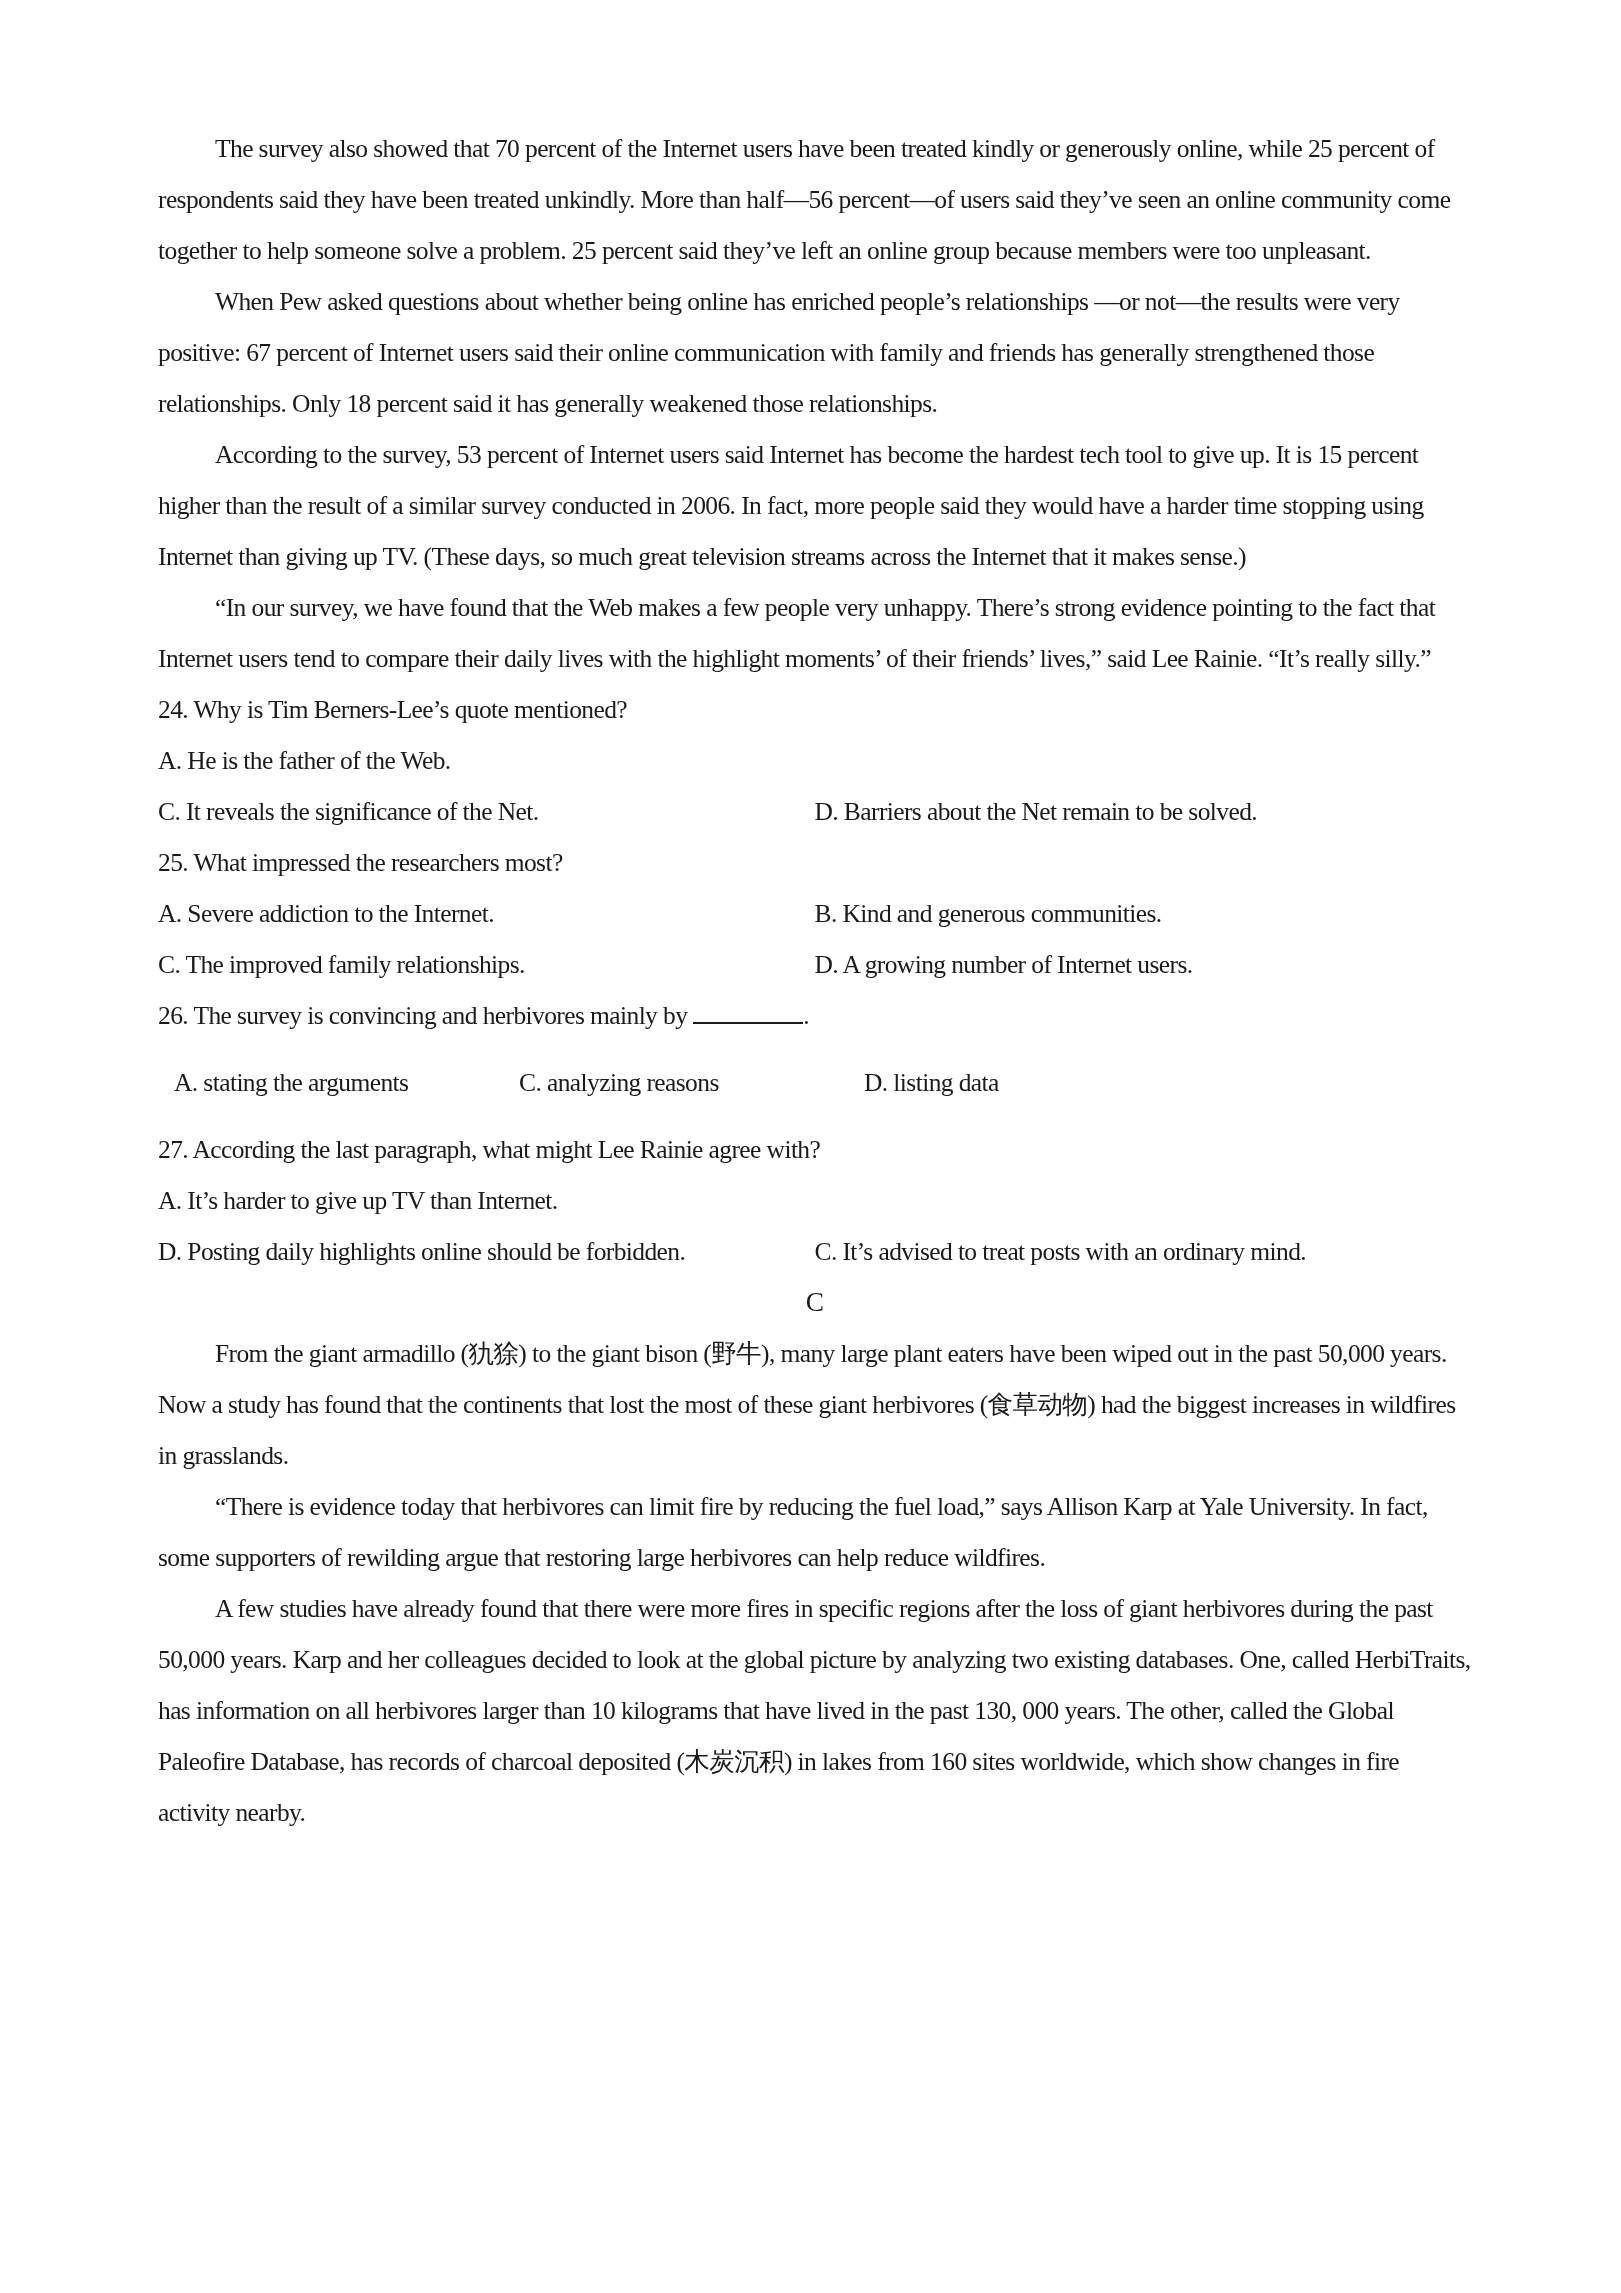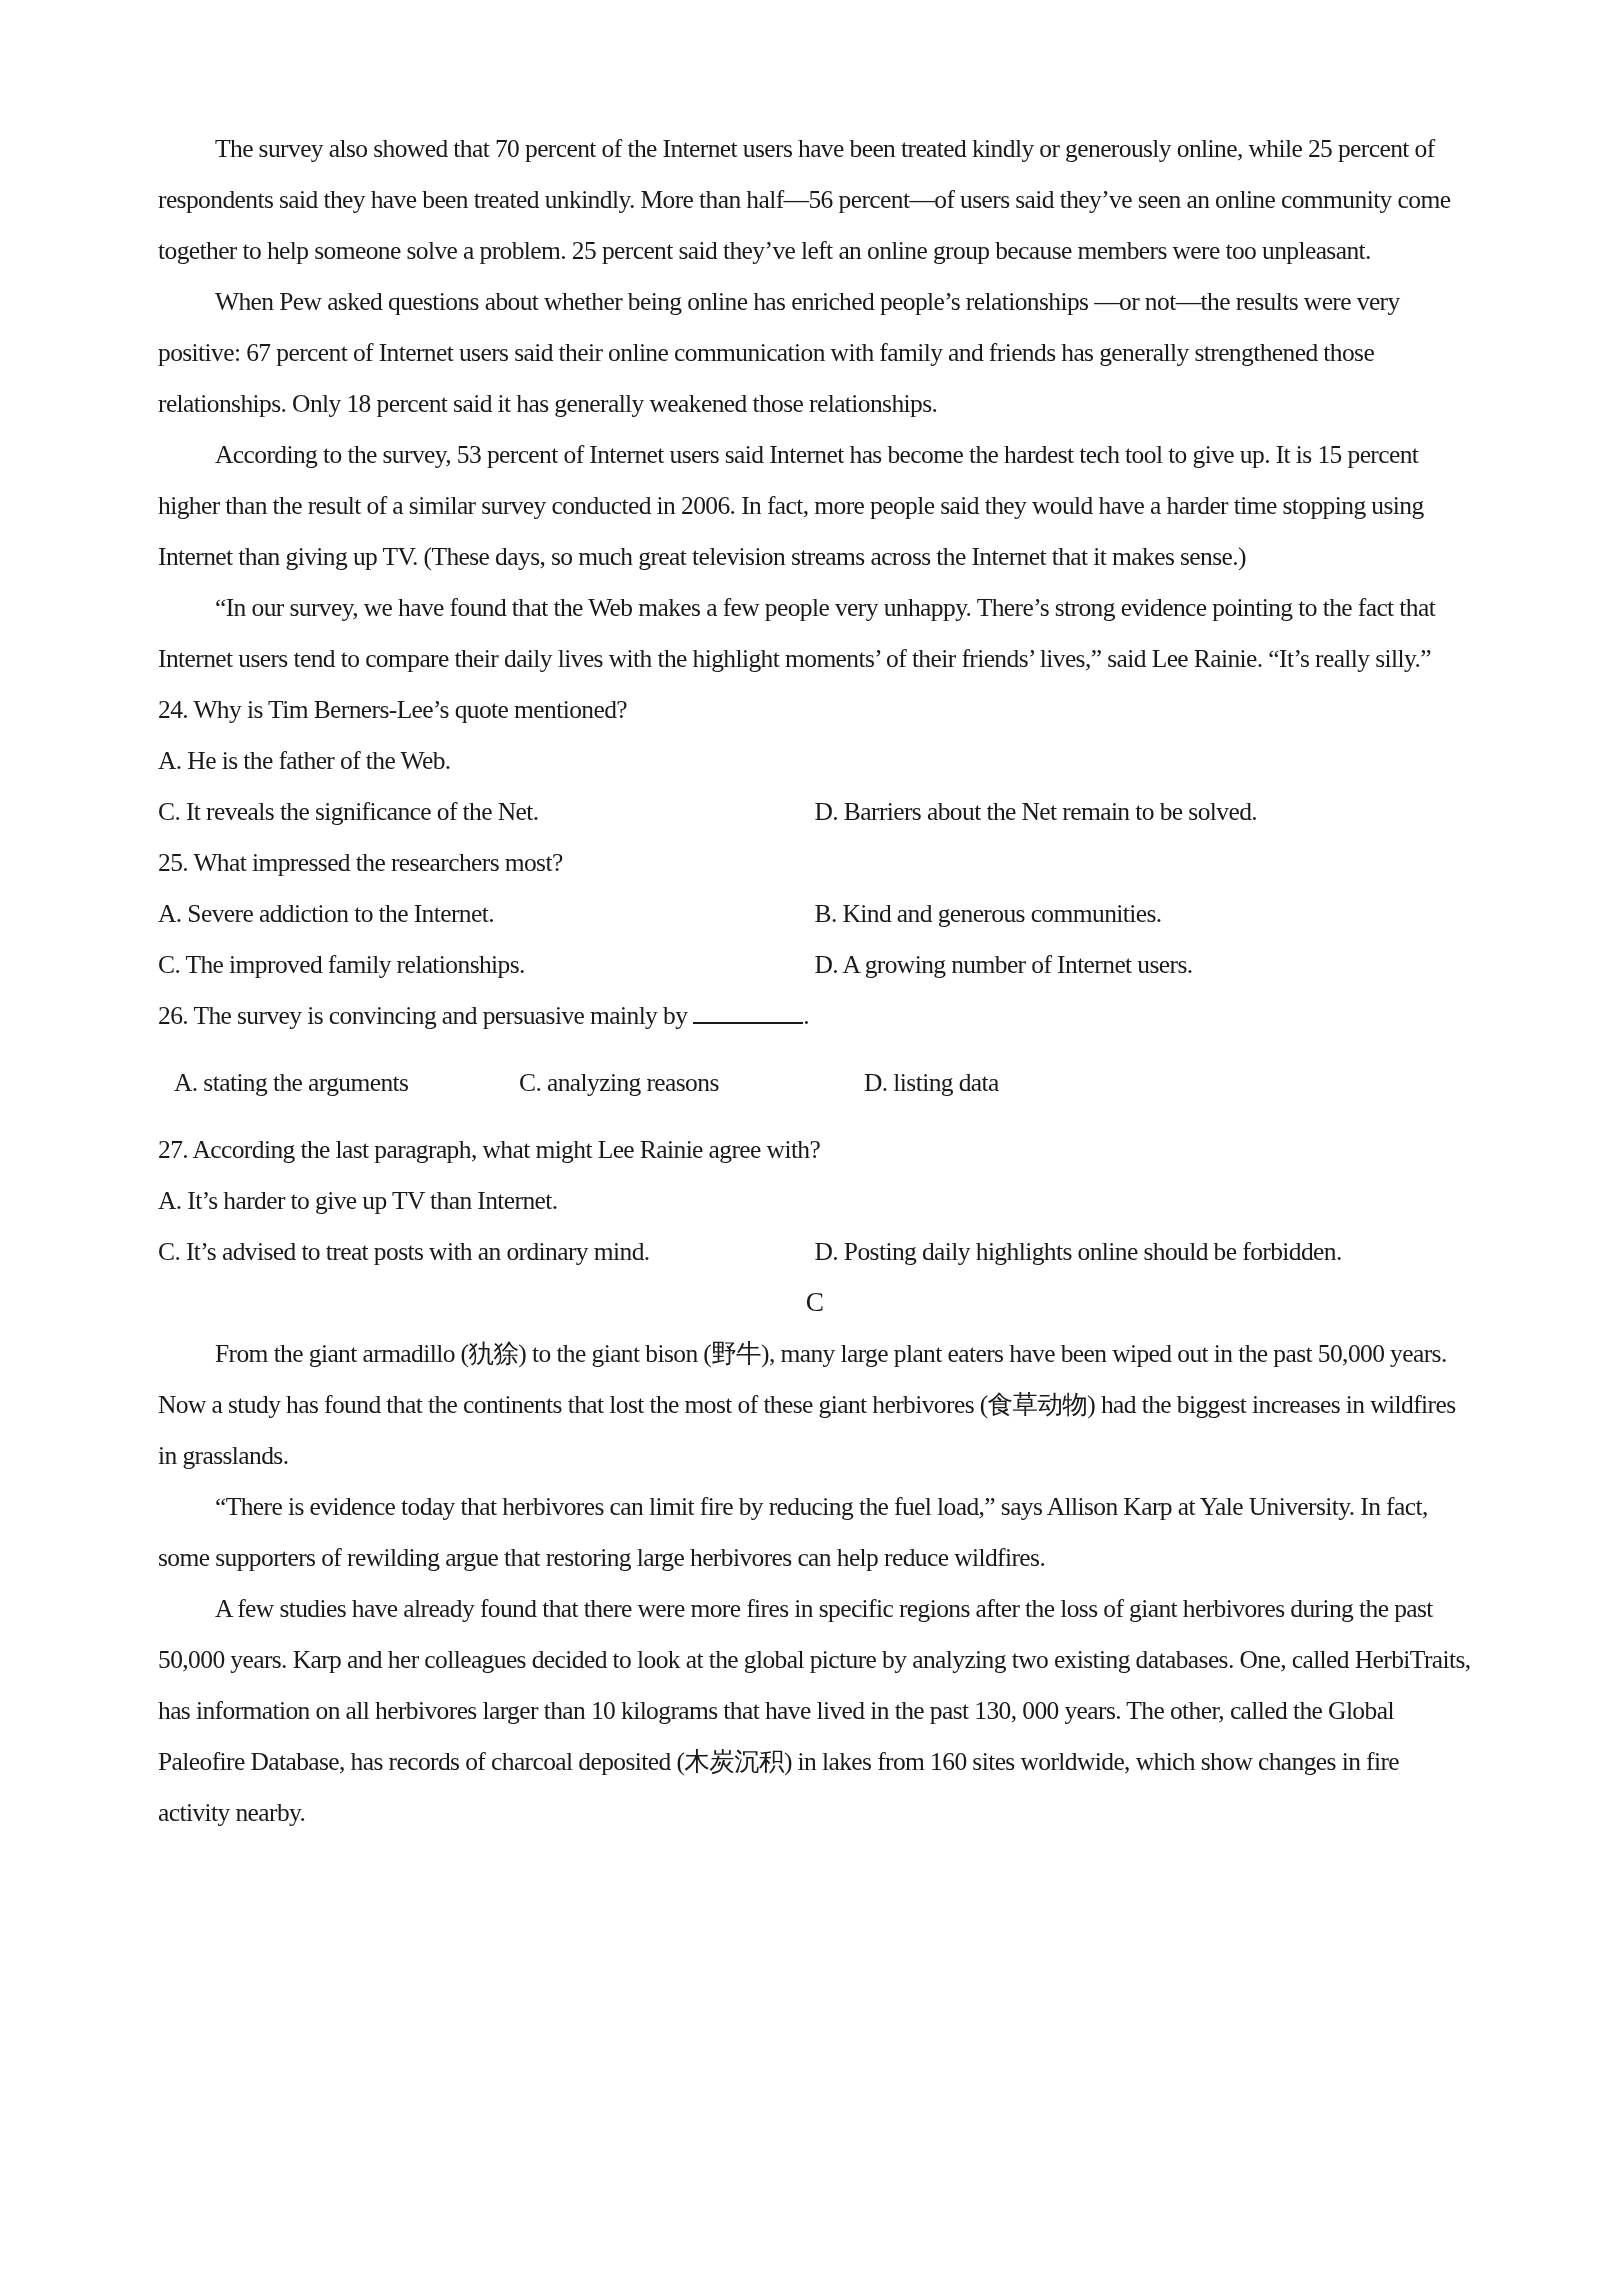--- a/index.html
+++ b/index.html
@@ -49,36 +49,36 @@
       <span class="opt">A. Severe addiction to the Internet.</span>
       <span class="opt">B. Kind and generous communities.</span>
     </div>
     <div class="opts2">
       <span class="opt">C. The improved family relationships.</span>
       <span class="opt">D. A growing number of Internet users.</span>
     </div>
   </section>
 
   <section>
-    <p class="question"><span>26.</span> <span>The survey is convincing and persuasive mainly by</span><span class="blank"></span><span>.</span></p>
+    <p class="question"><span>26.</span> <span>The survey is convincing and herbivores mainly by</span><span class="blank"></span><span>.</span></p>
     <div class="opts4">
       <span class="opt">A. stating the arguments</span>
       <span class="opt">C. analyzing reasons</span>
       <span class="opt">D. listing data</span>
     </div>
   </section>
 
   <section>
     <p class="question"><span>27.</span> <span>According the last paragraph, what might Lee Rainie agree with?</span></p>
     <div class="opts2">
       <span class="opt">A. It’s harder to give up TV than Internet.</span>
     </div>
     <div class="opts2">
+      <span class="opt">D. Posting daily highlights online should be forbidden.</span>
       <span class="opt">C. It’s advised to treat posts with an ordinary mind.</span>
-      <span class="opt">D. Posting daily highlights online should be forbidden.</span>
     </div>
   </section>
 
   <section>
     <p class="section-heading">C</p>
     <p class="para"><span class="indent"></span><span>From the giant armadillo (犰狳) to the giant bison (野牛), many large plant eaters have been wiped out in the past 50,000 years. Now a study has found that the continents that lost the most of these giant herbivores (食草动物) had the biggest increases in wildfires in grasslands.</span></p>
     <p class="para"><span class="indent"></span><span>“There is evidence today that herbivores can limit fire by reducing the fuel load,” says Allison Karp at Yale University. In fact, some supporters of rewilding argue that restoring large herbivores can help reduce wildfires.</span></p>
     <p class="para"><span class="indent"></span><span>A few studies have already found that there were more fires in specific regions after the loss of giant herbivores during the past 50,000 years. Karp and her colleagues decided to look at the global picture by analyzing two existing databases. One, called HerbiTraits, has information on all herbivores larger than 10 kilograms that have lived in the past 130, 000 years. The other, called the Global Paleofire Database, has records of charcoal deposited (木炭沉积) in lakes from 160 sites worldwide, which show changes in fire activity nearby.</span></p>
   </section>
 

